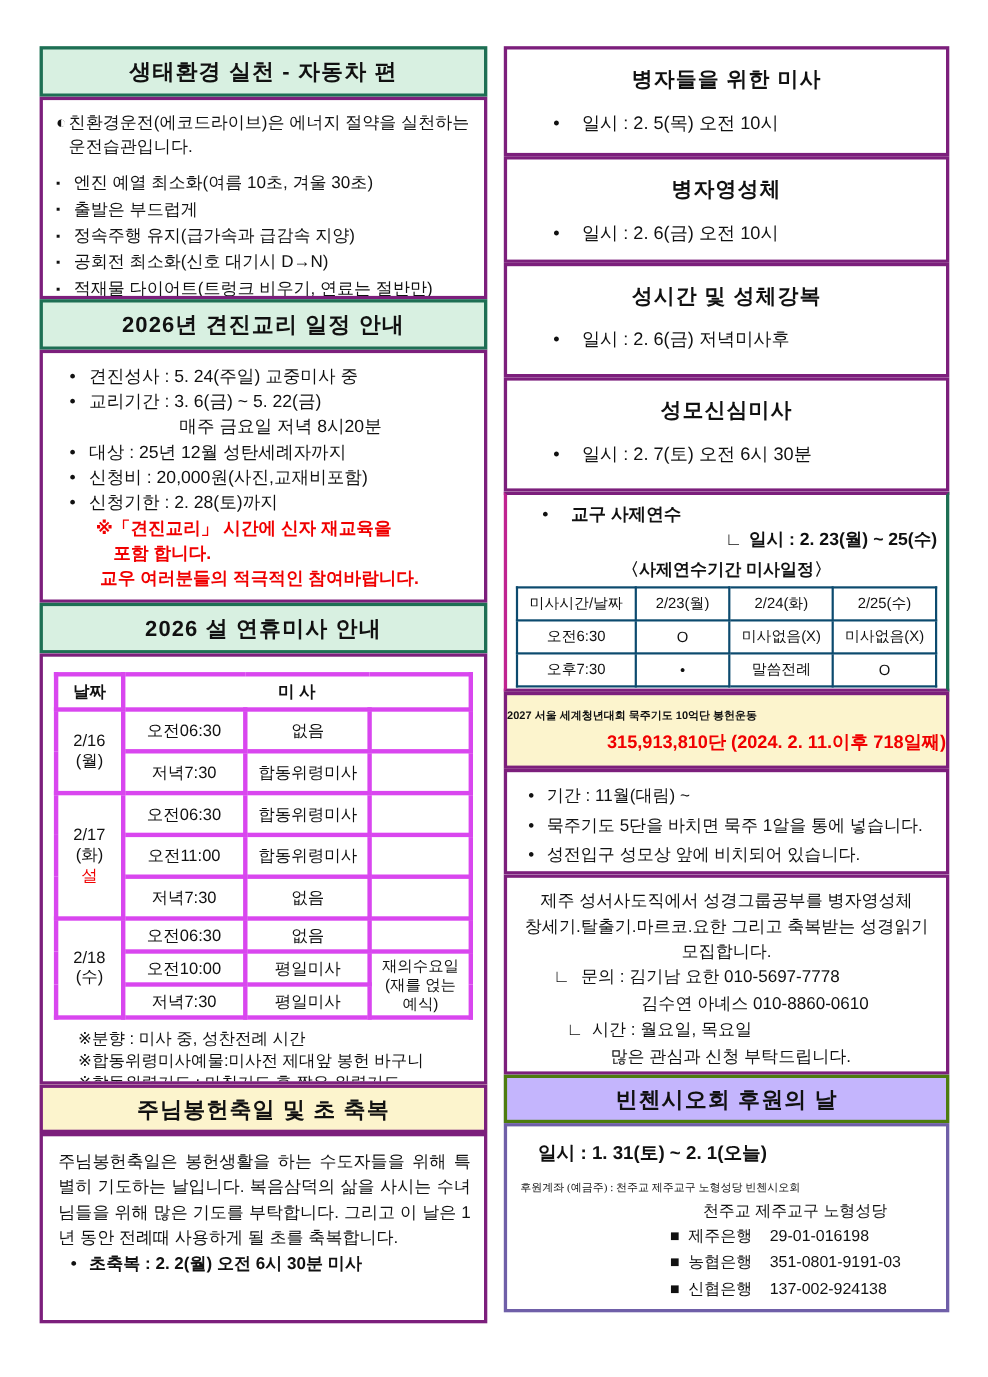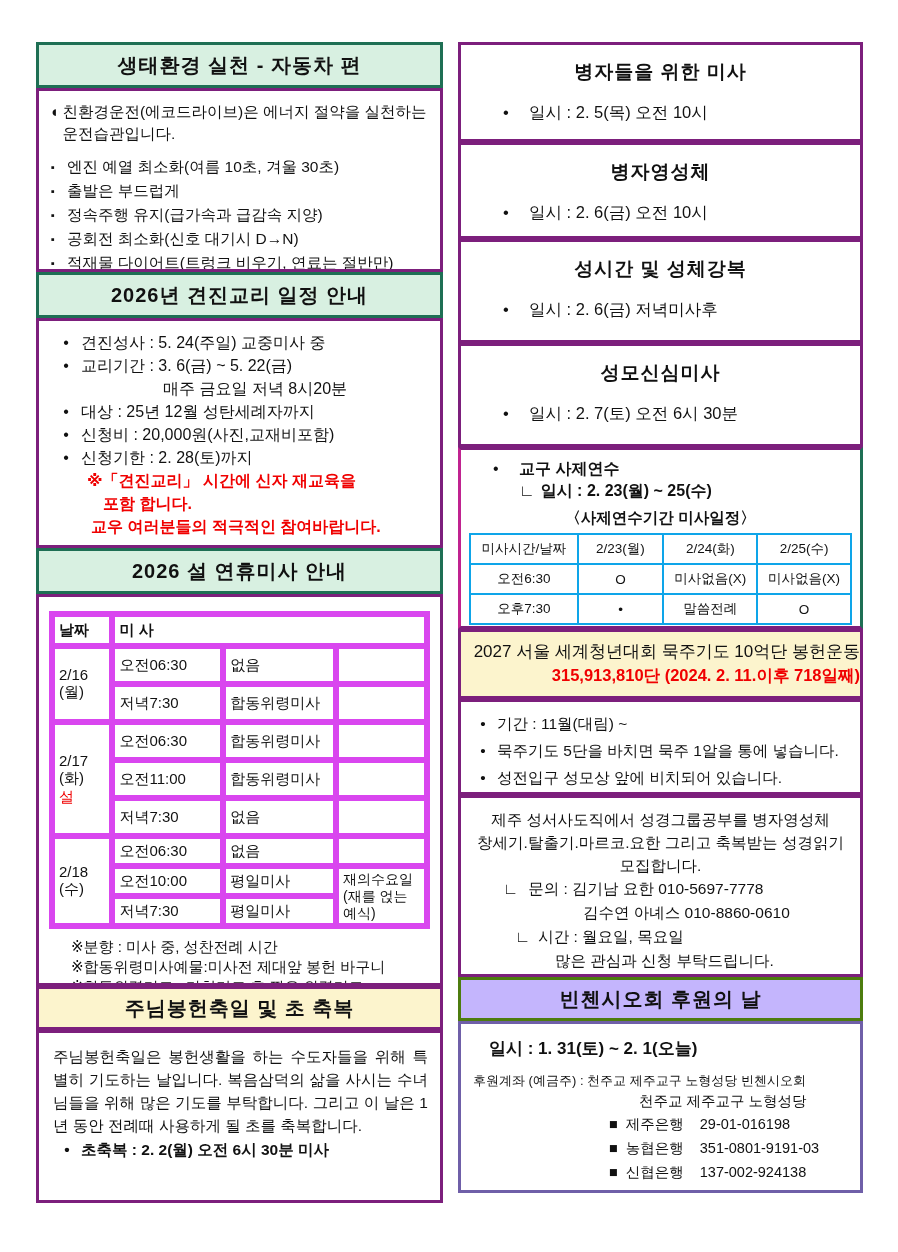--- a/index.html
+++ b/index.html
@@ -39,21 +39,21 @@
   .li { display:flex; line-height:23px; }
   .li .mk { width:30px; text-align:center; }
   .cont { padding-left:112px; line-height:23px; }
   .conf-notice { padding-left:36px; line-height:23px; font-weight:bold; }
   .conf-notice2 { padding-left:52px; line-height:23px; font-weight:bold; }
   .conf-notice3 { padding-left:40px; line-height:23px; font-weight:bold; }
 
   .seollal-body { height:392px; padding:8px 10px 4px 10px; }
   table.seollal { border-collapse:collapse; margin:6px auto 0 auto; font-size:15px; }
   table.seollal th, table.seollal td {
-    border:6px solid #d946ef; text-align:left; vertical-align:middle; padding:0 4px;
+    border:4px solid #d946ef; text-align:center; vertical-align:middle; padding:0 4px;
   }
   table.seollal th { font-weight:bold; height:32px; }
   table.seollal td.rtall { height:38px; }
   table.seollal td.rshort { height:30px; }
   .cw-date { width:62px; } .cw-time { width:116px; } .cw-mass { width:120px; } .cw-note { width:96px; }
   .seollal-notes { margin-top:8px; padding-left:22px; font-size:15px; line-height:20px; }
   .note-cell { font-size:14px; line-height:17px;border-radius:13px; }
 
   .candle-body { height:173px; padding:12px 12px 4px 14px; font-size:15.5px; }
   .candle-text { line-height:23px; text-align:justify; }
@@ -66,52 +66,52 @@
   .mass-box .sched { display:flex; margin:16px 0 0 42px; font-size:16.5px; line-height:22px; }
   .mass-box .sched .mk { width:26px; }
   .bx1 { height:100px; } .bx2 { height:97px; } .bx3 { height:104px; } .bx4 { height:104px; }
 
   .retreat-box {
     height:182px; padding:8px 8px 4px 8px;
     border-left-color:#c02390; border-right-color:#1e6f54;
   }
   .retreat-li { display:flex; font-size:16px; line-height:22px; margin-left:24px; font-weight:bold;}
   .retreat-li .mk { width:26px; font-weight:normal; }
-  .retreat-sub { margin-left:50px; font-size:16px; line-height:22px; font-weight:bold; }
+  .retreat-sub { margin-left:50px; font-size:16px; line-height:22px; font-weight:bold;text-align:right; }
   .retreat-sub .mk { margin-right:6px; }
   .retreat-title { text-align:center; font-size:15.5px; font-weight:bold; margin:6px 0 4px 0; }
   table.retreat { border-collapse:collapse; margin:0 auto; font-size:13.5px; }
   table.retreat th, table.retreat td {
-    border:2px solid #0ea5e9; text-align:center; vertical-align:middle;
+    border:2px solid #0c4a6e; text-align:center; vertical-align:middle;
     height:30px; padding:0 2px;
   }
   table.retreat th { font-weight:normal; }
   .rw1 { width:108px; } .rw2 { width:86px; } .rw3 { width:94px; } .rw4 { width:94px; }
 
   .rosary-hdr { height:70px; background:#fcf4cd; border:3px solid #7c1f7c;
     display:flex; flex-direction:column; justify-content:center; overflow:hidden; }
-  .rosary-hdr .t1 { text-align:right; font-size:17px; font-weight:normal; line-height:22px; }
+  .rosary-hdr .t1 { text-align:left; font-size:10px; font-weight:bold; line-height:22px; }
   .rosary-hdr .t2 { text-align:right; font-size:16.5px; font-weight:bold; line-height:24px; }
 
   .rosary-body { height:96px; padding:8px 6px 4px 8px; }
   .rosary-li { display:flex; font-size:15.5px; line-height:27px; }
   .rosary-li .mk { width:28px; text-align:center; }
 
   .bible-box { height:182px; padding:10px 6px 4px 6px; font-size:15.5px; }
   .bible-box .c { text-align:center; line-height:23px; }
   .bible-box .ind1 { padding-left:36px; line-height:24px; display:flex; }
   .bible-box .ind1 .mk { margin-right:10px; }
   .bible-box .ind2 { padding-left:116px; line-height:24px; }
   .bible-box .ind3 { padding-left:48px; line-height:24px; display:flex; }
   .bible-box .ind3 .mk { margin-right:8px; }
   .bible-box .ind4 { padding-left:88px; line-height:24px; }
 
   .vincent-body { height:172px; border-color:#6f5fa8; padding:12px 8px 4px 12px; }
   .vincent-sched { font-size:17px; font-weight:bold; padding-left:16px; line-height:26px; }
-  .acct-line1 { font-size:13px; margin-top:8px; line-height:21px; }
+  .acct-line1 { font-size:10px; margin-top:8px; line-height:21px;font-family:Liberation Serif, serif; }
   .acct-line2 { font-size:14.5px; line-height:21px; padding-left:166px; }
   .bank-row { display:flex; font-size:14.5px; line-height:24px; padding-left:136px; }
   .bank-row .mk { margin-right:8px; }
   .bank-row .bank { width:74px; }
 </style>
 </head>
 <body>
 
 <div class="page">
 

